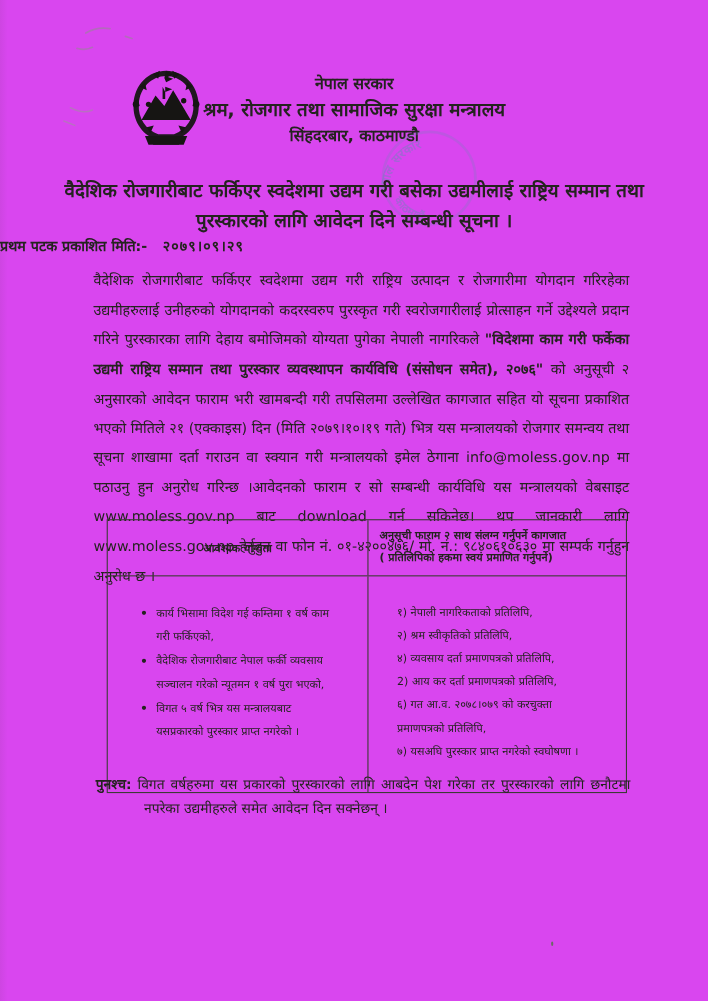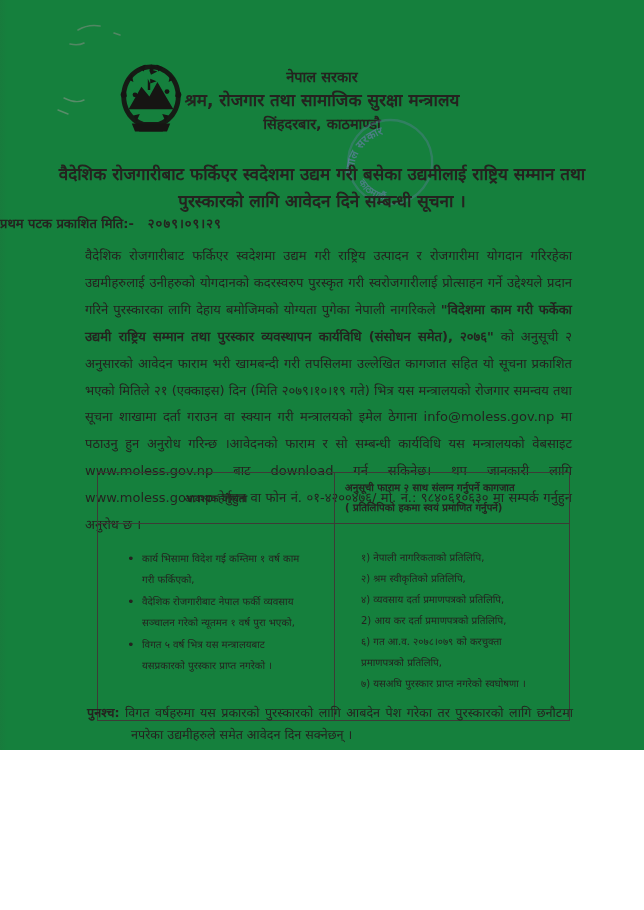--- a/index.html
+++ b/index.html
@@ -1,19 +1,19 @@
 <!DOCTYPE html>
 <html><head>
 <meta charset="utf-8">
 <style>
   html,body{margin:0;padding:0;}
   .page{
     position:relative;
-    width:644px;height:750px;
-    background:#15803d;
+    width:644px;height:910px;
+    background:#d946ef;
     font-family:"DejaVu Sans",sans-serif;
     color:#24231f;
     overflow:hidden;
   }
   .page::before{
     content:"";position:absolute;left:0;top:0;bottom:0;width:7px;
     background:linear-gradient(to right,rgba(60,60,55,.07),transparent);
     pointer-events:none;
   }
   .pencil-marks{position:absolute;left:40px;top:12px;opacity:.5;}

